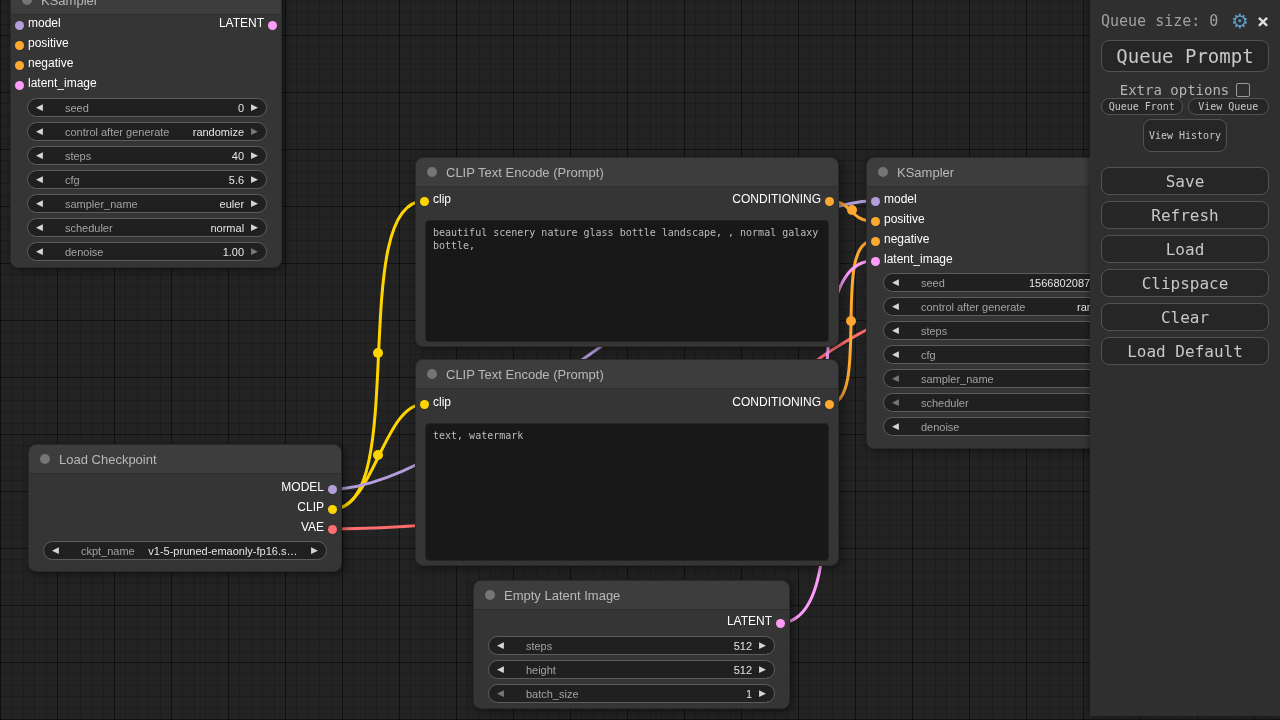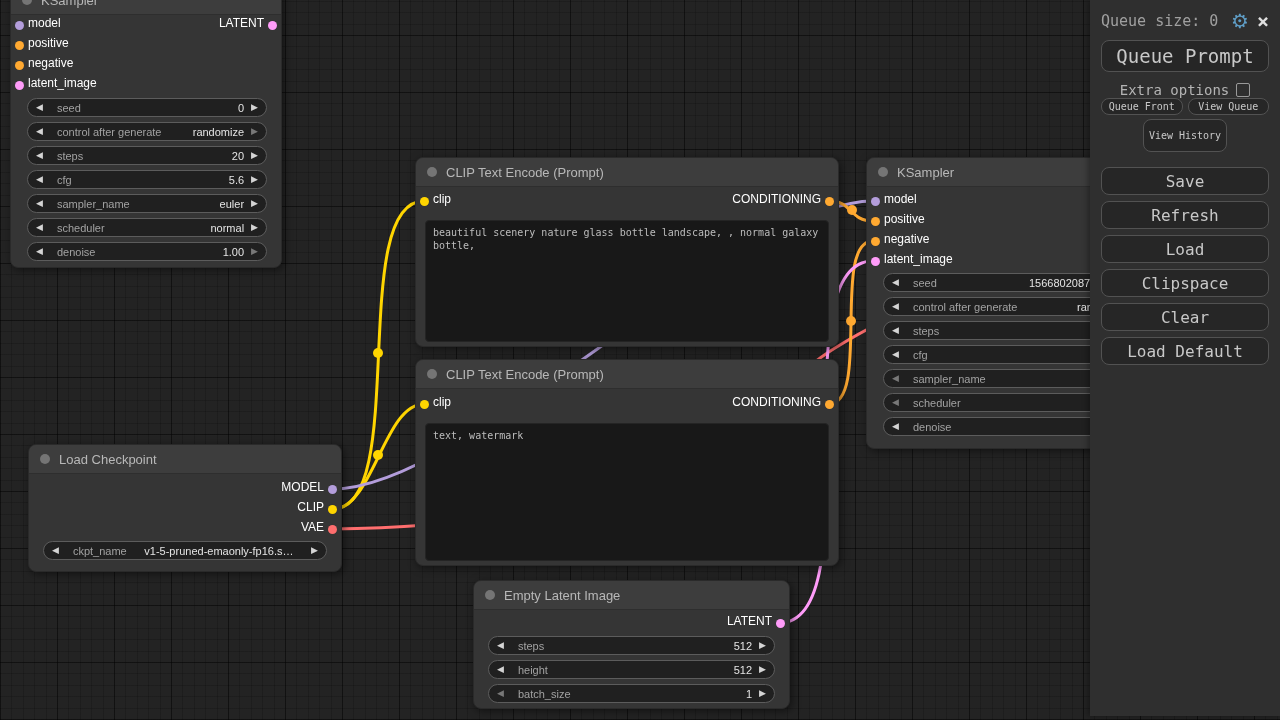--- a/index.html
+++ b/index.html
@@ -25,21 +25,21 @@
   .prow.in{left:17px;}
   .prow.out{right:17px;}
   .pdot{position:absolute;width:9px;height:9px;border-radius:50%;top:5px;}
   .pdot.in{left:-13px;}
   .pdot.out{right:-13px;}
   .widget{position:absolute;height:19px;background:#202020;border:1px solid #5c5c5c;border-radius:10px;
           display:flex;align-items:center;box-sizing:border-box;padding:0 8px;
           font-size:11px;color:#a2a2a2;white-space:nowrap;overflow:hidden;}
   .arr{font-size:9px;color:#d4d4d4;flex:0 0 auto;line-height:1;}
   .arr.dim{color:#787878;}
-  .wlbl{margin-left:14px;}
+  .wlbl{margin-left:22px;}
   .wval{margin-left:auto;margin-right:7px;color:#e4e4e4;}
   .wval.ctr{margin:0 auto;}
   .ta{position:absolute;background:#181818;border:1px solid #242424;border-radius:4px;box-sizing:border-box;
       padding:5px 7px;color:#bcbcbc;font:10px/13px "DejaVu Sans Mono",monospace;
       white-space:pre-wrap;word-break:break-word;}
   
   #menu{position:absolute;left:1090px;top:0;width:190px;height:716px;z-index:3;
         background:#2f2f2f;box-shadow:-2px 0 6px rgba(0,0,0,0.35);
         font-family:"DejaVu Sans Mono",monospace;box-sizing:border-box;padding:10px 11px;}
   .mhead{display:flex;align-items:center;color:#a0a0a0;font-size:15px;height:22px;}
@@ -109,21 +109,21 @@
     </div>
     <div class="widget" style="left:16px;top:136px;width:240px;">
       <span class="arr">◀</span>
       <span class="wlbl">control after generate</span>
       <span class="wval">randomize</span>
       <span class="arr dim">▶</span>
     </div>
     <div class="widget" style="left:16px;top:160px;width:240px;">
       <span class="arr">◀</span>
       <span class="wlbl">steps</span>
-      <span class="wval">20</span>
+      <span class="wval">40</span>
       <span class="arr">▶</span>
     </div>
     <div class="widget" style="left:16px;top:184px;width:240px;">
       <span class="arr">◀</span>
       <span class="wlbl">cfg</span>
       <span class="wval">5.6</span>
       <span class="arr">▶</span>
     </div>
     <div class="widget" style="left:16px;top:208px;width:240px;">
       <span class="arr">◀</span>

